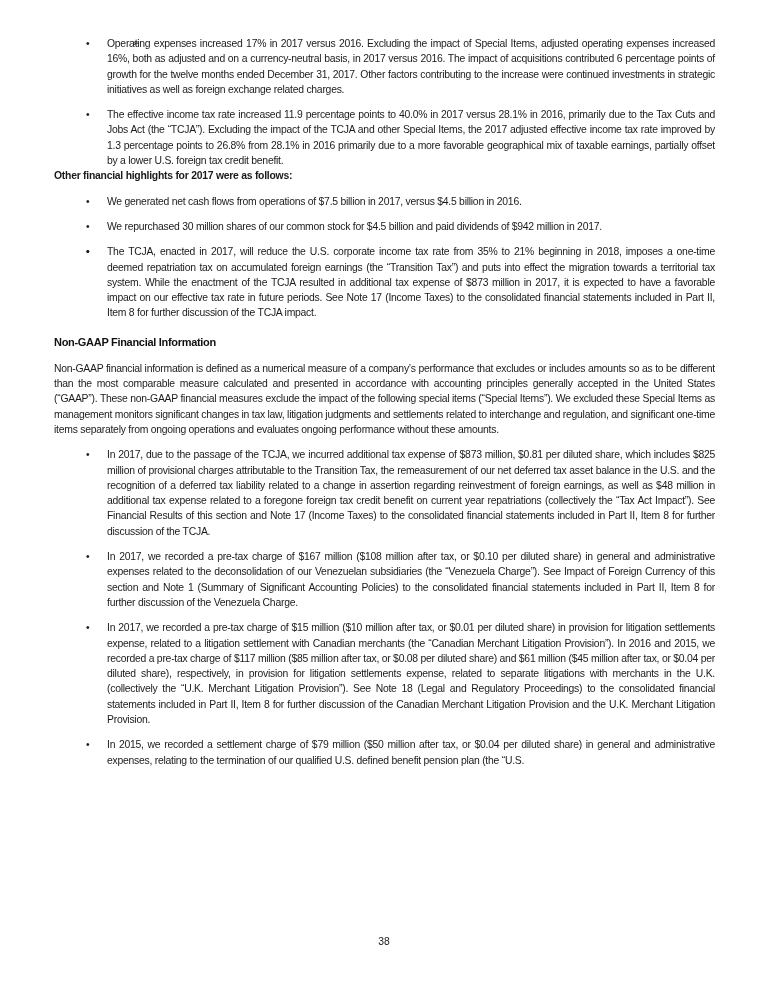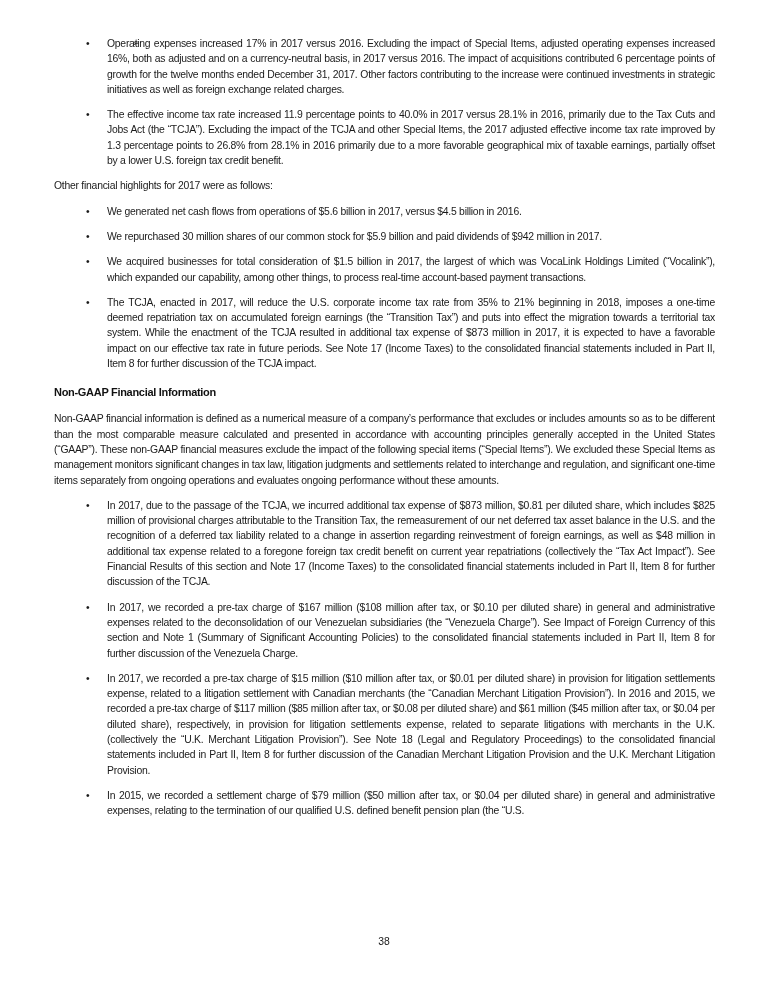--- a/index.html
+++ b/index.html
@@ -41,35 +41,34 @@
   <div class="item p" style="margin-top:10px;">
     <span class="bullet">•</span>
     <span>Operating expenses increased 17% in 2017 versus 2016.  Excluding the impact of Special Items, adjusted operating expenses increased 16%, both as adjusted and on a currency-neutral basis, in 2017 versus 2016. The impact of acquisitions contributed 6 percentage points of growth for the twelve months ended December 31, 2017.  Other factors contributing to the increase were continued investments in strategic initiatives as well as foreign exchange related charges.</span>
   </div>
 
   <div class="item p" style="margin-top:10px;">
     <span class="bullet">•</span>
     <span>The effective income tax rate increased 11.9 percentage points to 40.0% in 2017 versus 28.1% in 2016, primarily due to the Tax Cuts and Jobs Act (the “TCJA”).  Excluding the impact of the TCJA and other Special Items, the 2017 adjusted effective income tax rate improved by 1.3 percentage points to 26.8% from 28.1% in 2016 primarily due to a more favorable geographical mix of taxable earnings, partially offset by a lower U.S. foreign tax credit benefit.</span>
   </div>
 
-  <p class="p" style="margin-top:10px;">Other financial highlights for 2017 were as follows:</p>
+  <p class="p" style="font-weight:bold;">Other financial highlights for 2017 were as follows:</p>
 
   <div class="item p" style="margin-top:10px;">
     <span class="bullet">•</span>
-    <span>We generated net cash flows from operations of $5.6 billion in 2017, versus $4.5 billion in 2016.</span>
+    <span>We generated net cash flows from operations of $7.5 billion in 2017, versus $4.5 billion in 2016.</span>
   </div>
 
   <div class="item p" style="margin-top:10px;">
     <span class="bullet">•</span>
-    <span>We repurchased 30 million shares of our common stock for $5.9 billion and paid dividends of $942 million in 2017.</span>
+    <span>We repurchased 30 million shares of our common stock for $4.5 billion and paid dividends of $942 million in 2017.</span>
   </div>
 
   <div class="item p" style="margin-top:10px;">
     <span class="bullet">•</span>
-    <span>We acquired businesses for total consideration of $1.5 billion in 2017, the largest of which was VocaLink Holdings Limited (“Vocalink”), which expanded our capability, among other things, to process real-time account-based payment transactions.</span>
   </div>
 
   <div class="item p" style="margin-top:10px;">
     <span class="bullet">•</span>
     <span>The TCJA, enacted in 2017, will reduce the U.S. corporate income tax rate from 35% to 21% beginning in 2018, imposes a one-time deemed repatriation tax on accumulated foreign earnings (the “Transition Tax”) and puts into effect the migration towards a territorial tax system.  While the enactment of the TCJA resulted in additional tax expense of $873 million in 2017, it is expected to have a favorable impact on our effective tax rate in future periods.  See Note 17 (Income Taxes) to the consolidated financial statements included in Part II, Item 8 for further discussion of the TCJA impact.</span>
   </div>
 
   <h2 class="h2" style="margin-top:11px;">Non-GAAP Financial Information</h2>
 
   <p class="p" style="margin-top:9px;">Non-GAAP financial information is defined as a numerical measure of a company’s performance that excludes or includes amounts so as to be different than the most comparable measure calculated and presented in accordance with accounting principles generally accepted in the United States (“GAAP”).  These non-GAAP financial measures exclude the impact of the following special items (“Special Items”).  We excluded these Special Items as management monitors significant changes in tax law, litigation judgments and settlements related to interchange and regulation, and significant one-time items separately from ongoing operations and evaluates ongoing performance without these amounts.</p>

